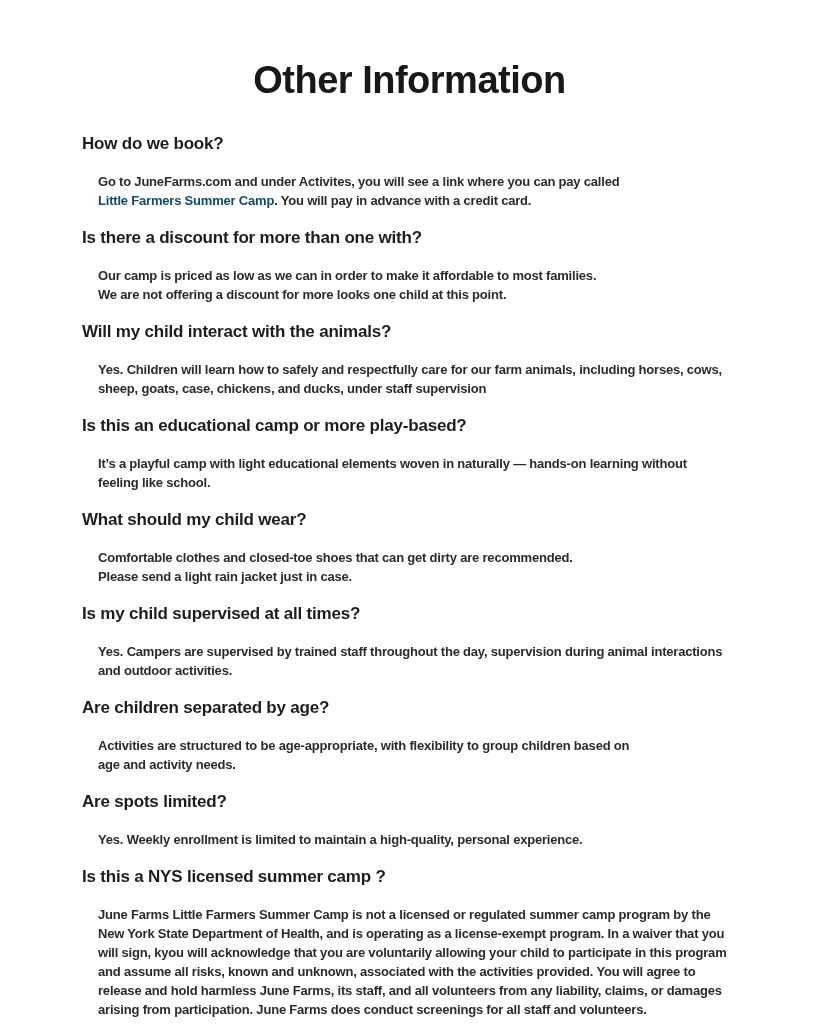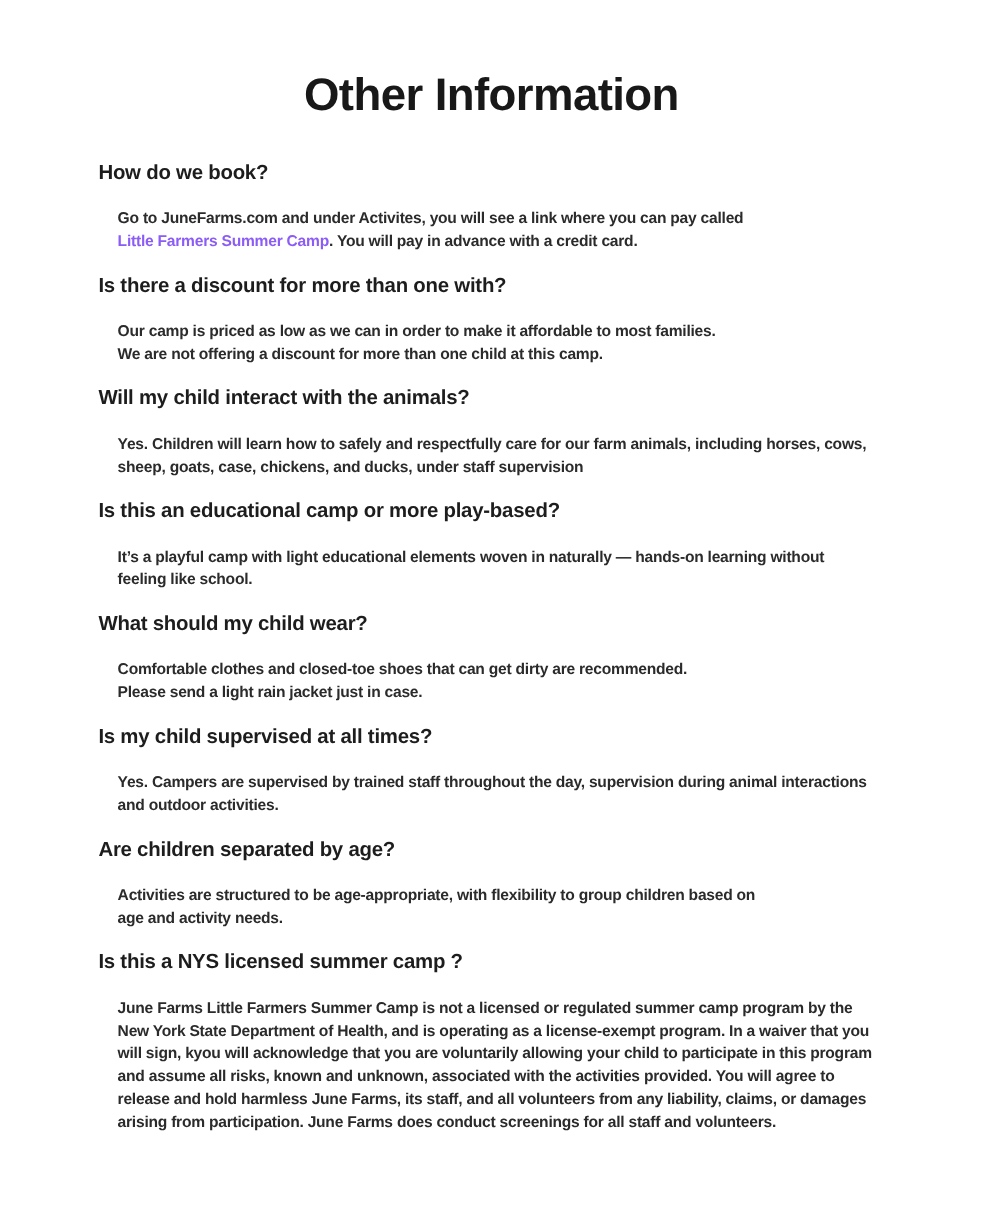--- a/index.html
+++ b/index.html
@@ -46,21 +46,21 @@
   .answer {
     font-size: 13px;
     line-height: 19px;
     font-weight: bold;
     color: #2b2b2b;
     letter-spacing: -0.2px;
     margin: 16px;
     white-space: pre-line;
   }
   .accent {
-    color: #8b5cf6;
+    color: #0c4a6e;
   }
 </style>
 </head>
 <body>
 
 <div class="page">
 
   <h1 class="doc-title">Other Information</h1>
 
   <div class="faq">
@@ -68,21 +68,21 @@
     <div class="section">
       <h2 class="question">How do we book?</h2>
       <p class="answer"><span>Go to JuneFarms.com and under Activites, you will see a link where you can pay called
 </span><span class="accent">Little Farmers Summer Camp</span><span>.  You will pay in advance with a credit card.</span></p>
     </div>
 
 
     <div class="section">
       <h2 class="question">Is there a discount for more than one with?</h2>
       <p class="answer">Our camp is priced as low as we can in order to make it affordable to most families.
-We are not offering a discount for more than one child at this camp.</p>
+We are not offering a discount for more looks one child at this point.</p>
     </div>
 
     <div class="section">
       <h2 class="question">Will my child interact with the animals?</h2>
       <p class="answer">Yes. Children will learn how to safely and respectfully care for our farm animals, including horses, cows, sheep, goats, case, chickens, and ducks, under staff supervision</p>
     </div>
 
     <div class="section">
       <h2 class="question">Is this an educational camp or more play-based?</h2>
       <p class="answer">It’s a playful camp with light educational elements woven in naturally — hands-on learning without feeling like school.</p>
@@ -98,20 +98,24 @@
       <h2 class="question">Is my child supervised at all times?</h2>
       <p class="answer">Yes. Campers are supervised by trained staff throughout the day, supervision during animal interactions and outdoor activities.</p>
     </div>
 
     <div class="section">
       <h2 class="question">Are children separated by age?</h2>
       <p class="answer">Activities are structured to be age-appropriate, with flexibility to group children based on
 age and activity needs.</p>
     </div>
 
+    <div class="section">
+      <h2 class="question">Are spots limited?</h2>
+      <p class="answer">Yes. Weekly enrollment is limited to maintain a high-quality, personal experience.</p>
+    </div>
 
     <div class="section">
       <h2 class="question">Is this a NYS licensed summer camp ?</h2>
       <p class="answer">June Farms Little Farmers Summer Camp is not a licensed or regulated summer camp program by the New York State Department of Health, and is operating as a license-exempt program. In a waiver that you will sign, kyou will acknowledge that you are voluntarily allowing your child to participate in this program and assume all risks, known and unknown, associated with the activities provided. You will agree to release and hold harmless June Farms, its staff, and all volunteers from any liability, claims, or damages arising from participation. June Farms does conduct screenings for all staff and volunteers.</p>
     </div>
 
   </div>
 </div>
 
 </body></html>

